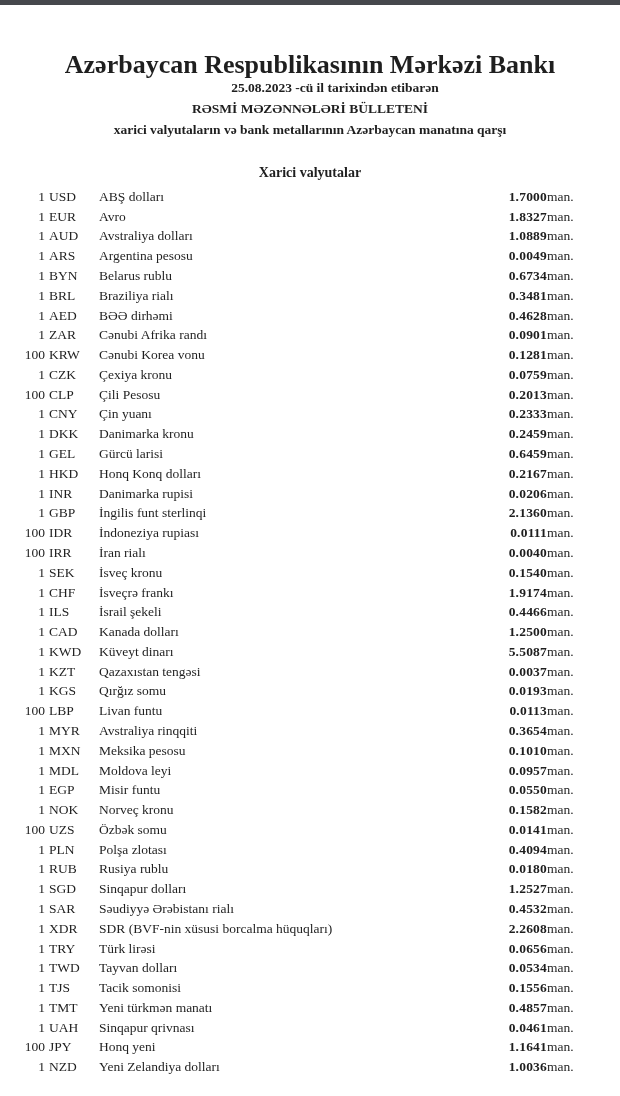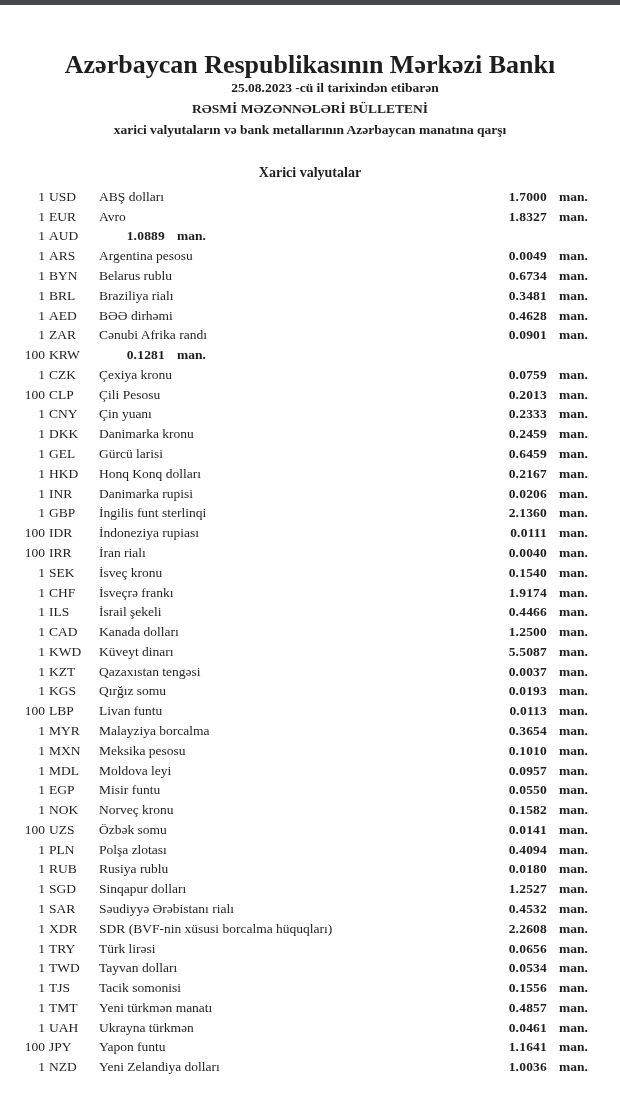--- a/index.html
+++ b/index.html
@@ -33,21 +33,21 @@
   .rows{margin-top:4px;}
   .row{
     display:flex;align-items:center;
     height:19.79px;font-size:13.5px;
     padding-right:32px;
   }
   .qty{width:45px;text-align:right;flex:none;}
   .code{width:46px;margin-left:4px;text-align:left;flex:none;}
   .name{flex:1;margin-left:4px;white-space:nowrap;overflow:hidden;}
   .rate{width:70px;text-align:right;font-weight:bold;flex:none;letter-spacing:0.2px;}
-  .man{width:41px;text-align:right;flex:none;font-weight:bold;}
+  .man{width:41px;text-align:left;flex:none;}
 </style>
 </head>
 <body>
 
 <div class="page">
   <div class="top-bar"></div>
 
   <header>
     <div class="bank-title">Azərbaycan Respublikasının Mərkəzi Bankı</div>
     <div class="hline date-line">25.08.2023 -cü il tarixindən etibarən</div>
@@ -68,20 +68,21 @@
       <div class="row">
         <span class="qty">1</span>
         <span class="code">EUR</span>
         <span class="name">Avro</span>
         <span class="rate">1.8327</span>
         <span class="man">man.</span>
       </div>
       <div class="row">
         <span class="qty">1</span>
         <span class="code">AUD</span>
+        <span class="name">Avstraliya dolları</span>
         <span class="rate">1.0889</span>
         <span class="man">man.</span>
       </div>
       <div class="row">
         <span class="qty">1</span>
         <span class="code">ARS</span>
         <span class="name">Argentina pesosu</span>
         <span class="rate">0.0049</span>
         <span class="man">man.</span>
       </div>
@@ -109,20 +110,21 @@
       <div class="row">
         <span class="qty">1</span>
         <span class="code">ZAR</span>
         <span class="name">Cənubi Afrika randı</span>
         <span class="rate">0.0901</span>
         <span class="man">man.</span>
       </div>
       <div class="row">
         <span class="qty">100</span>
         <span class="code">KRW</span>
+        <span class="name">Cənubi Korea vonu</span>
         <span class="rate">0.1281</span>
         <span class="man">man.</span>
       </div>
       <div class="row">
         <span class="qty">1</span>
         <span class="code">CZK</span>
         <span class="name">Çexiya kronu</span>
         <span class="rate">0.0759</span>
         <span class="man">man.</span>
       </div>
@@ -241,21 +243,21 @@
       <div class="row">
         <span class="qty">100</span>
         <span class="code">LBP</span>
         <span class="name">Livan funtu</span>
         <span class="rate">0.0113</span>
         <span class="man">man.</span>
       </div>
       <div class="row">
         <span class="qty">1</span>
         <span class="code">MYR</span>
-        <span class="name">Malayziya borcalma</span>
+        <span class="name">Avstraliya rinqqiti</span>
         <span class="rate">0.3654</span>
         <span class="man">man.</span>
       </div>
       <div class="row">
         <span class="qty">1</span>
         <span class="code">MXN</span>
         <span class="name">Meksika pesosu</span>
         <span class="rate">0.1010</span>
         <span class="man">man.</span>
       </div>
@@ -346,28 +348,28 @@
       <div class="row">
         <span class="qty">1</span>
         <span class="code">TMT</span>
         <span class="name">Yeni türkmən manatı</span>
         <span class="rate">0.4857</span>
         <span class="man">man.</span>
       </div>
       <div class="row">
         <span class="qty">1</span>
         <span class="code">UAH</span>
-        <span class="name">Ukrayna türkmən</span>
+        <span class="name">Sinqapur qrivnası</span>
         <span class="rate">0.0461</span>
         <span class="man">man.</span>
       </div>
       <div class="row">
         <span class="qty">100</span>
         <span class="code">JPY</span>
-        <span class="name">Yapon funtu</span>
+        <span class="name">Honq yeni</span>
         <span class="rate">1.1641</span>
         <span class="man">man.</span>
       </div>
       <div class="row">
         <span class="qty">1</span>
         <span class="code">NZD</span>
         <span class="name">Yeni Zelandiya dolları</span>
         <span class="rate">1.0036</span>
         <span class="man">man.</span>
       </div>

